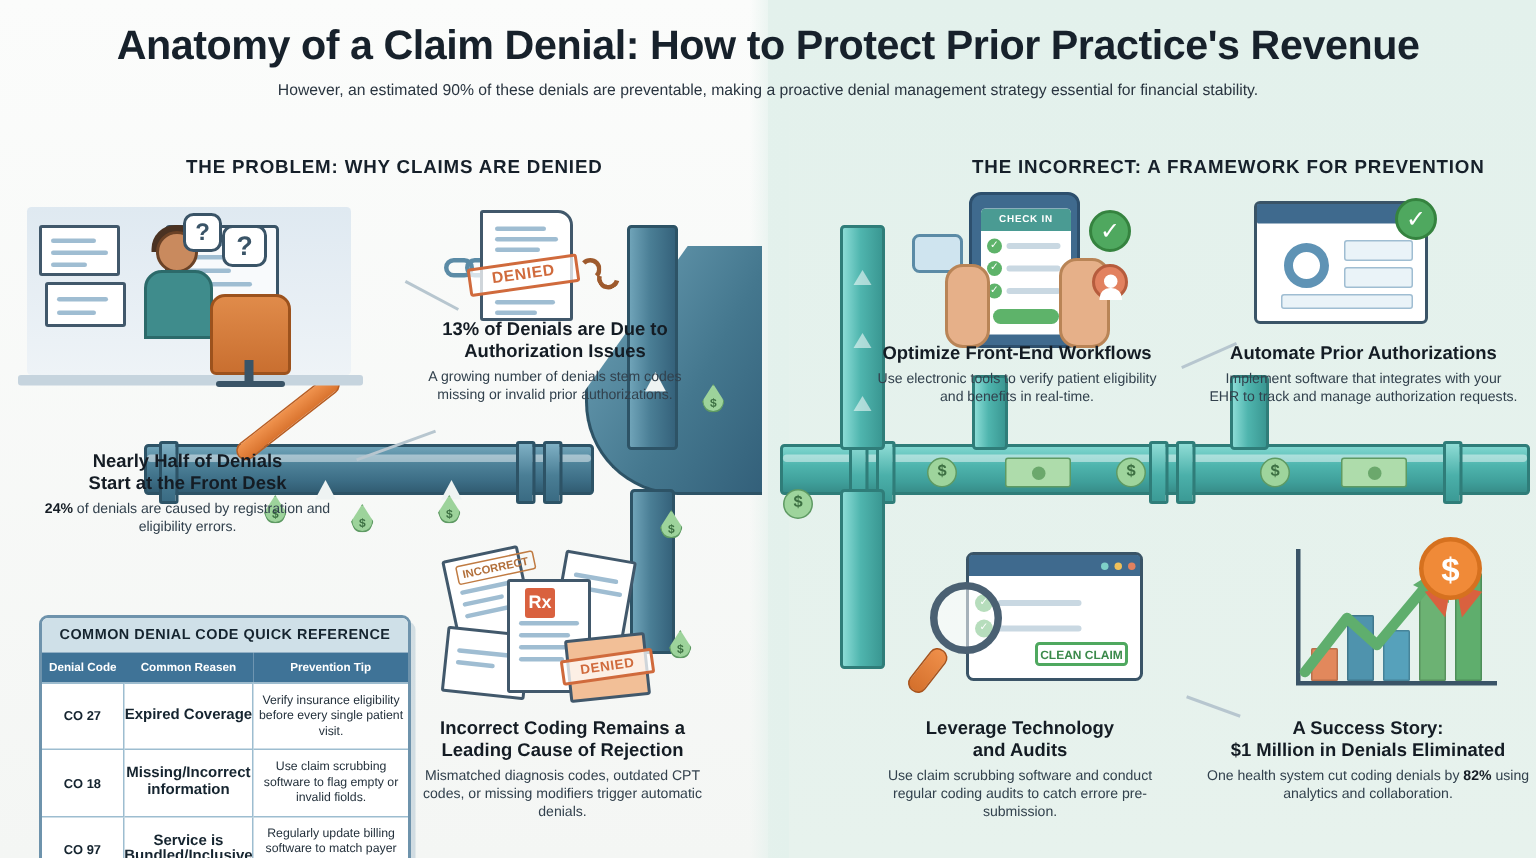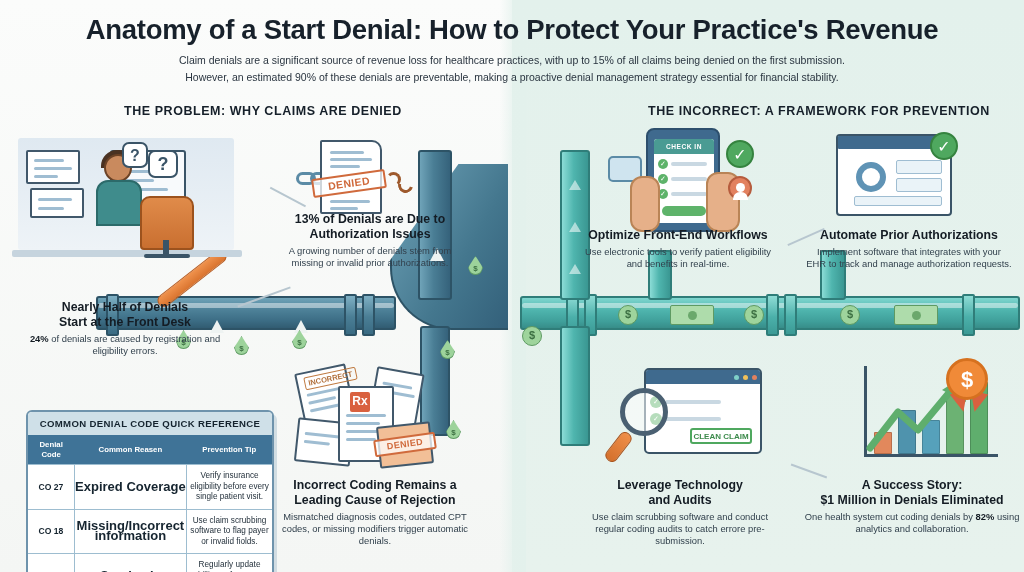--- a/index.html
+++ b/index.html
@@ -304,39 +304,38 @@
     background: #3f7397; color: #fff;
     font-size: 7.8px; font-weight: bold; text-align: center;
     padding: 5px 2px; line-height: 9.5px;
   }
   tbody td {
     border-top: 1.6px solid #9dbdd0; border-right: 1.6px solid #9dbdd0;
     padding: 6px 0; vertical-align: middle;
   }
   tbody td:last-child { border-right: none; }
   .c-code { width: 24%; text-align:center; font-size:8.6px; font-weight:bold; color:#15242f; }
-  .c-reason { width: 30%; text-align:center; font-size:13px; font-weight:bold; color:#15242f; line-height:10.5px; }
+  .c-reason { width: 30%; text-align:center; font-size:10px; font-weight:bold; color:#15242f; line-height:10.5px; }
   .c-tip { width: 46%; text-align:center; font-size:8.2px; color:#24313c; line-height:10.5px; }
   thead td:nth-child(1){width:24%} thead td:nth-child(2){width:30%} thead td:nth-child(3){width:46%}
 
   
   .conn { position:absolute; background:#b7c6cf; }
 </style>
 </head>
 <body>
 
 <div id="infographic">
 
   <div class="bg-left"></div>
   <div class="bg-right"></div>
   <div class="bg-seam"></div>
 
-  <div class="title">Anatomy of a Start Denial: How to Protect Your Practice's Revenue</div>
+  <div class="title">Anatomy of a Claim Denial: How to Protect Prior Practice's Revenue</div>
   <div class="subtitle">
-    <div>Claim denials are a significant source of revenue loss for healthcare practices, with up to 15% of all claims being denied on the first submission.</div>
     <div>However, an estimated 90% of these denials are preventable, making a proactive denial management strategy essential for financial stability.</div>
   </div>
 
   <div class="sec-head left">THE PROBLEM: WHY CLAIMS ARE DENIED</div>
   <div class="sec-head right">THE INCORRECT: A FRAMEWORK FOR PREVENTION</div>
 
   <div class="pipe pipe-main-l">
     <div class="pipe-gloss"></div>
     <div class="collar" style="left:8px"></div>
     <div class="collar" style="left:246px"></div>
@@ -525,21 +524,21 @@
     <p>
       <b>24%</b><span> of denials are caused by registration and eligibility errors.</span>
     </p>
   </div>
 
   <div class="blk b-auth">
     <h3>
       <span>13% of Denials are Due to</span><br>
       <span>Authorization Issues</span>
     </h3>
-    <p>A growing number of denials stem from missing or invalid prior authorizations.</p>
+    <p>A growing number of denials stem codes missing or invalid prior authorizations.</p>
   </div>
 
   <div class="blk b-front-end">
     <h3>Optimize Front-End Workflows</h3>
     <p>Use electronic tools to verify patient eligibility and benefits in real-time.</p>
   </div>
 
   <div class="blk b-coding">
     <h3>
       <span>Incorrect Coding Remains a</span><br>
@@ -583,21 +582,21 @@
       </thead>
       <tbody>
         <tr>
           <td class="c-code">CO 27</td>
           <td class="c-reason">Expired Coverage</td>
           <td class="c-tip">Verify insurance eligibility before every single patient visit.</td>
         </tr>
         <tr>
           <td class="c-code">CO 18</td>
           <td class="c-reason">Missing/Incorrect information</td>
-          <td class="c-tip">Use claim scrubbing software to flag payer or invalid fiolds.</td>
+          <td class="c-tip">Use claim scrubbing software to flag empty or invalid fiolds.</td>
         </tr>
         <tr>
           <td class="c-code">CO 97</td>
           <td class="c-reason">Service is Bundled/Inclusive</td>
           <td class="c-tip">Regularly update billing software to match payer bundling rules.</td>
         </tr>
       </tbody>
     </table>
   </div>
 

